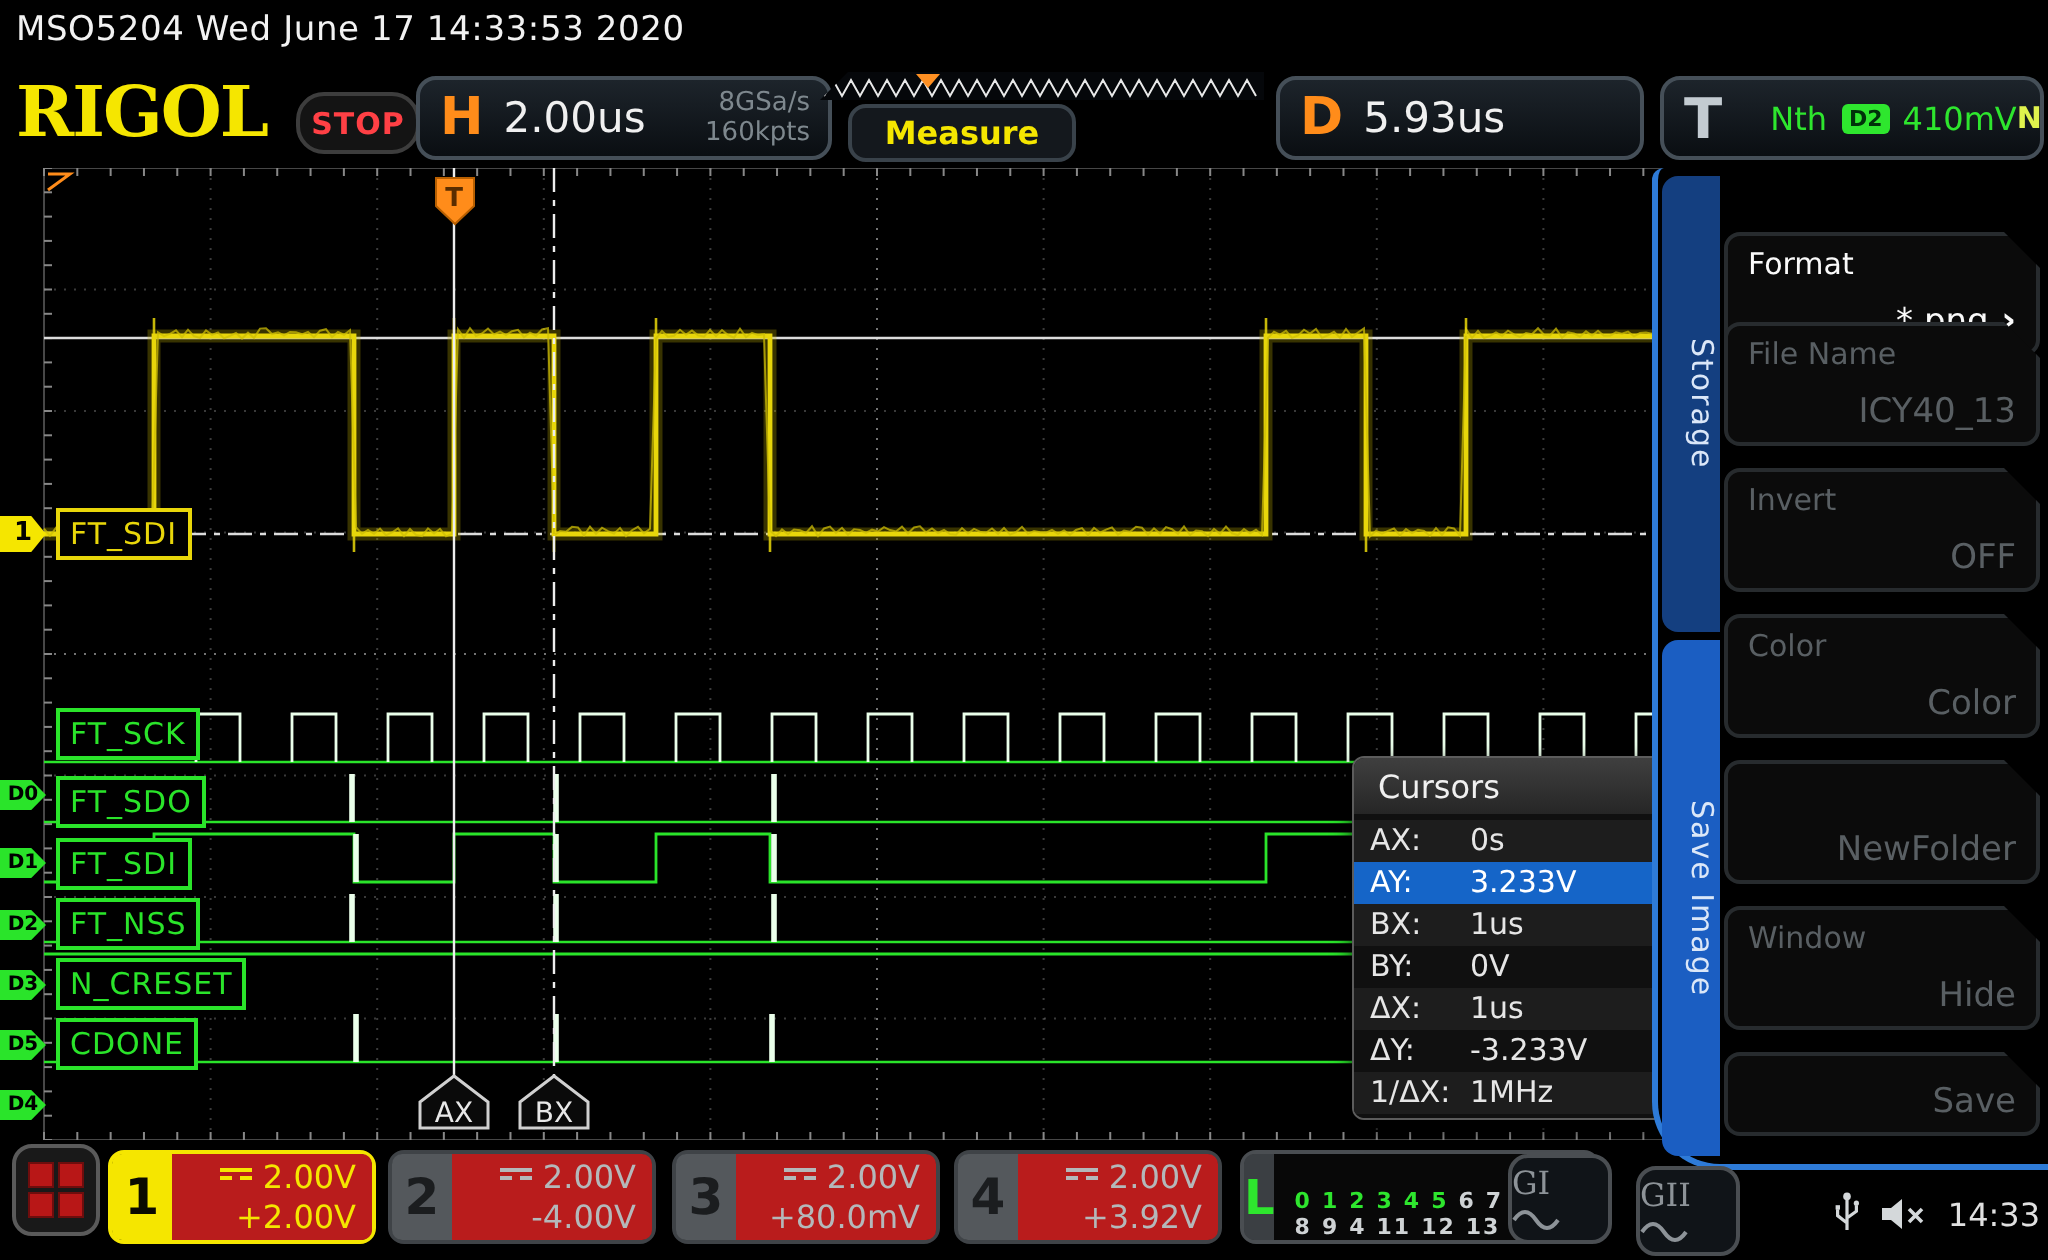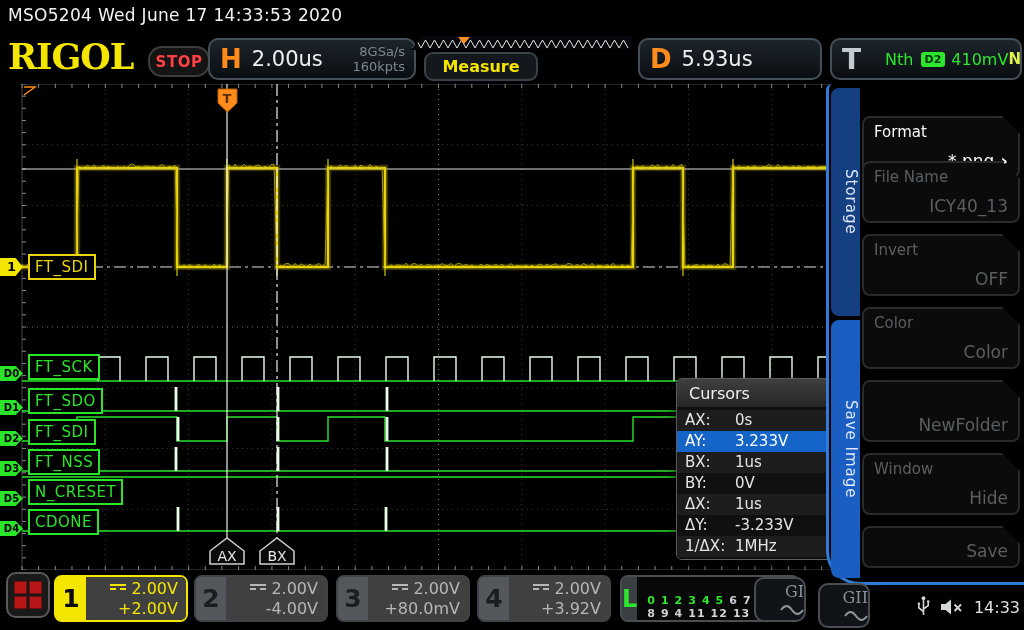--- a/index.html
+++ b/index.html
@@ -37,21 +37,21 @@
   #measure-btn{left:424px;width:114px;color:#f5e600;font-size:16px;}
   #stoprun-btn{left:544px;width:90px;color:#ff2525;font-size:14px;border-color:#55282a;background:#140d0d;letter-spacing:.3px;}
   
   #scope-svg{position:absolute;left:0;top:84px;z-index:1;}
   .wave-label{position:absolute;z-index:2;background:#000;border:2px solid;padding:0 5px;
         height:22px;line-height:22px;font-size:15px;letter-spacing:.5px;}
   .wave-label.green{border-color:#2ae42a;color:#2ae42a;}
   .wave-label.yellow{border-color:#e8d60a;color:#e8d60a;}
   .chan-marker{position:absolute;z-index:2;width:23px;text-align:center;font-weight:bold;color:#000;
         clip-path:polygon(0 0,68% 0,100% 50%,68% 100%,0 100%);}
-  .chan-marker.green{background:#2ae42a;font-size:10px;height:15px;line-height:15px;}
+  .chan-marker.green{background:#2ae42a;font-size:10px;height:15px;line-height:15px;margin-top:24px;}
   .chan-marker.yellow{background:#f5e600;font-size:13px;height:18px;line-height:18px;}
   
   #cursors-panel{position:absolute;left:676px;top:378px;width:177px;z-index:5;background:#0c0c0c;
         border:1px solid #5c5c5c;border-radius:6px;box-shadow:0 4px 10px rgba(0,0,0,.8);overflow:hidden;}
   #cursors-header{height:28px;background:linear-gradient(#3f3f3f,#262626);display:flex;align-items:center;}
   #cursors-title{font-size:16px;color:#f0f0f0;margin-left:12px;}
   #cursors-close{margin-left:auto;margin-right:6px;width:21px;height:21px;border:2px solid #e0e0e0;
         border-radius:50%;box-sizing:border-box;color:#fff;font-size:14px;font-weight:bold;line-height:17px;
         text-align:center;background:#1a1a1a;}
   #cursor-rows{padding:3px 0 2px 0;background:#101010;}
@@ -76,39 +76,39 @@
   .mi-arrow{font-weight:bold;font-size:18px;}
   
   #grid-btn{position:absolute;left:6px;top:572px;width:44px;height:46px;background:#191919;
         border:2px solid #5a5a5a;border-radius:10px;box-sizing:border-box;display:grid;
         grid-template-columns:13px 13px;grid-template-rows:13px 13px;gap:2px;align-content:center;justify-content:center;}
   .red-sq{background:#b81717;border:1px solid #6e0d0d;box-sizing:border-box;}
   .ch-btn{position:absolute;top:575px;height:47px;border:2px solid #3f4347;border-radius:8px;
         background:#2b2e30;box-sizing:border-box;display:flex;}
   .ch-btn .ch-num{width:30px;display:flex;align-items:center;justify-content:center;font-weight:bold;
         font-size:25px;color:#1b1d1f;background:#54585c;border-radius:5px 0 0 5px;}
-  .ch-btn .ch-body{flex:1;background:#404040;border-radius:0 5px 5px 0;display:flex;flex-direction:column;
+  .ch-btn .ch-body{flex:1;background:#b91c1c;border-radius:0 5px 5px 0;display:flex;flex-direction:column;
         justify-content:center;align-items:flex-end;padding-right:8px;color:#b4b8ba;font-size:16px;line-height:20px;}
   .ch-btn.active{border-color:#f5e600;background:#141400;}
   .ch-btn.active .ch-num{background:#f5e600;color:#0a0a00;}
   .ch-btn.active .ch-body{color:#f5e600;}
   .ch-row1{display:flex;align-items:center;gap:5px;}
   .coup{display:inline-block;width:16px;height:8px;border-top:2px solid currentColor;position:relative;}
   .coup::after{content:"";position:absolute;left:0;right:0;top:2px;border-top:2px dashed currentColor;}
   #la-panel{position:absolute;left:620px;top:575px;width:180px;height:47px;border:2px solid #4a4e52;
         border-radius:8px;background:#2b2e30;box-sizing:border-box;display:flex;}
   #la-key{width:30px;display:flex;align-items:center;justify-content:center;color:#2ee62e;
         font-weight:bold;font-size:24px;background:#3b3f43;border-radius:5px 0 0 5px;}
   #la-digits{flex:1;background:#080808;border-radius:0 5px 5px 0;display:flex;flex-direction:column;
         justify-content:flex-end;padding-left:10px;}
   .la-row{font-size:11px;font-weight:bold;line-height:13px;letter-spacing:1px;}
   .la-d{color:#cfd3d5;margin-right:5px;}
   .la-d.on{color:#2ee62e;}
   .gen-btn{position:absolute;width:52px;height:45px;border:2px solid #4a4e52;border-radius:10px;
-        background:#101418;box-sizing:border-box;color:#8d9398;text-align:right;font-size:16px;
+        background:#101418;box-sizing:border-box;color:#8d9398;text-align:left;font-size:16px;
         font-family:"DejaVu Serif","Liberation Serif",serif;line-height:18px;padding-top:4px;}
   #status-area{position:absolute;right:4px;top:596px;display:flex;align-items:center;gap:10px;z-index:7;}
   #clock{font-size:16px;color:#e0e0e0;}
 </style>
 </head>
 <body>
 
 <div id="screen">
 
   <div id="titlebar">MSO5204  Wed June 17 14:33:53 2020</div>

